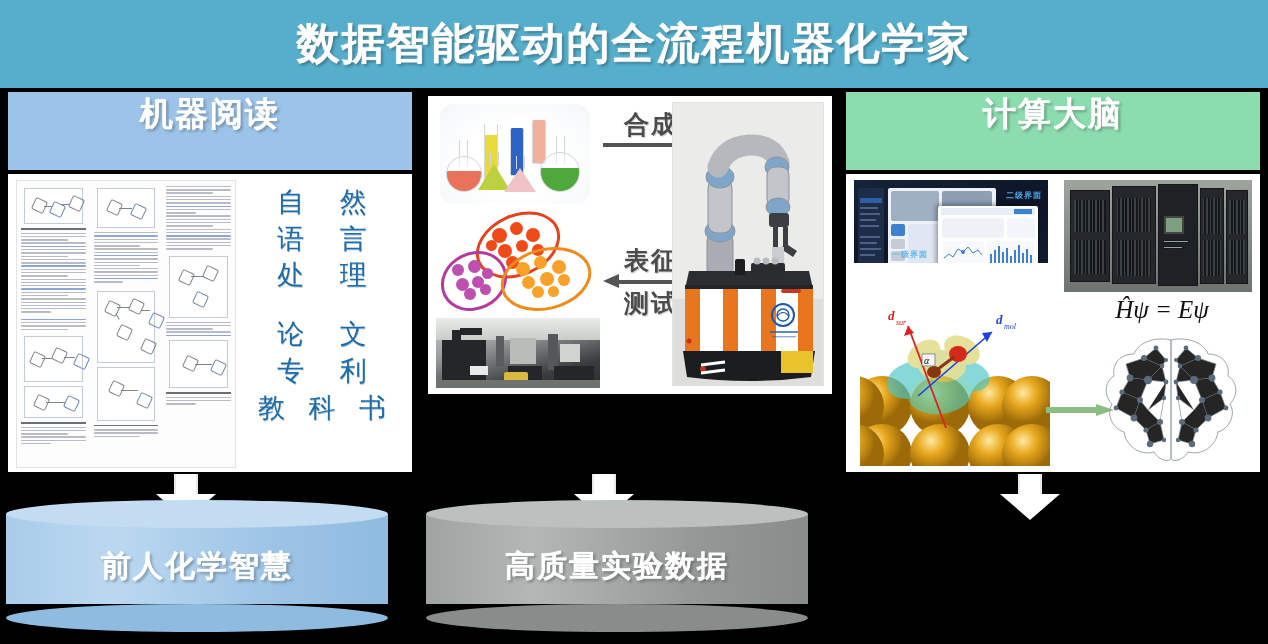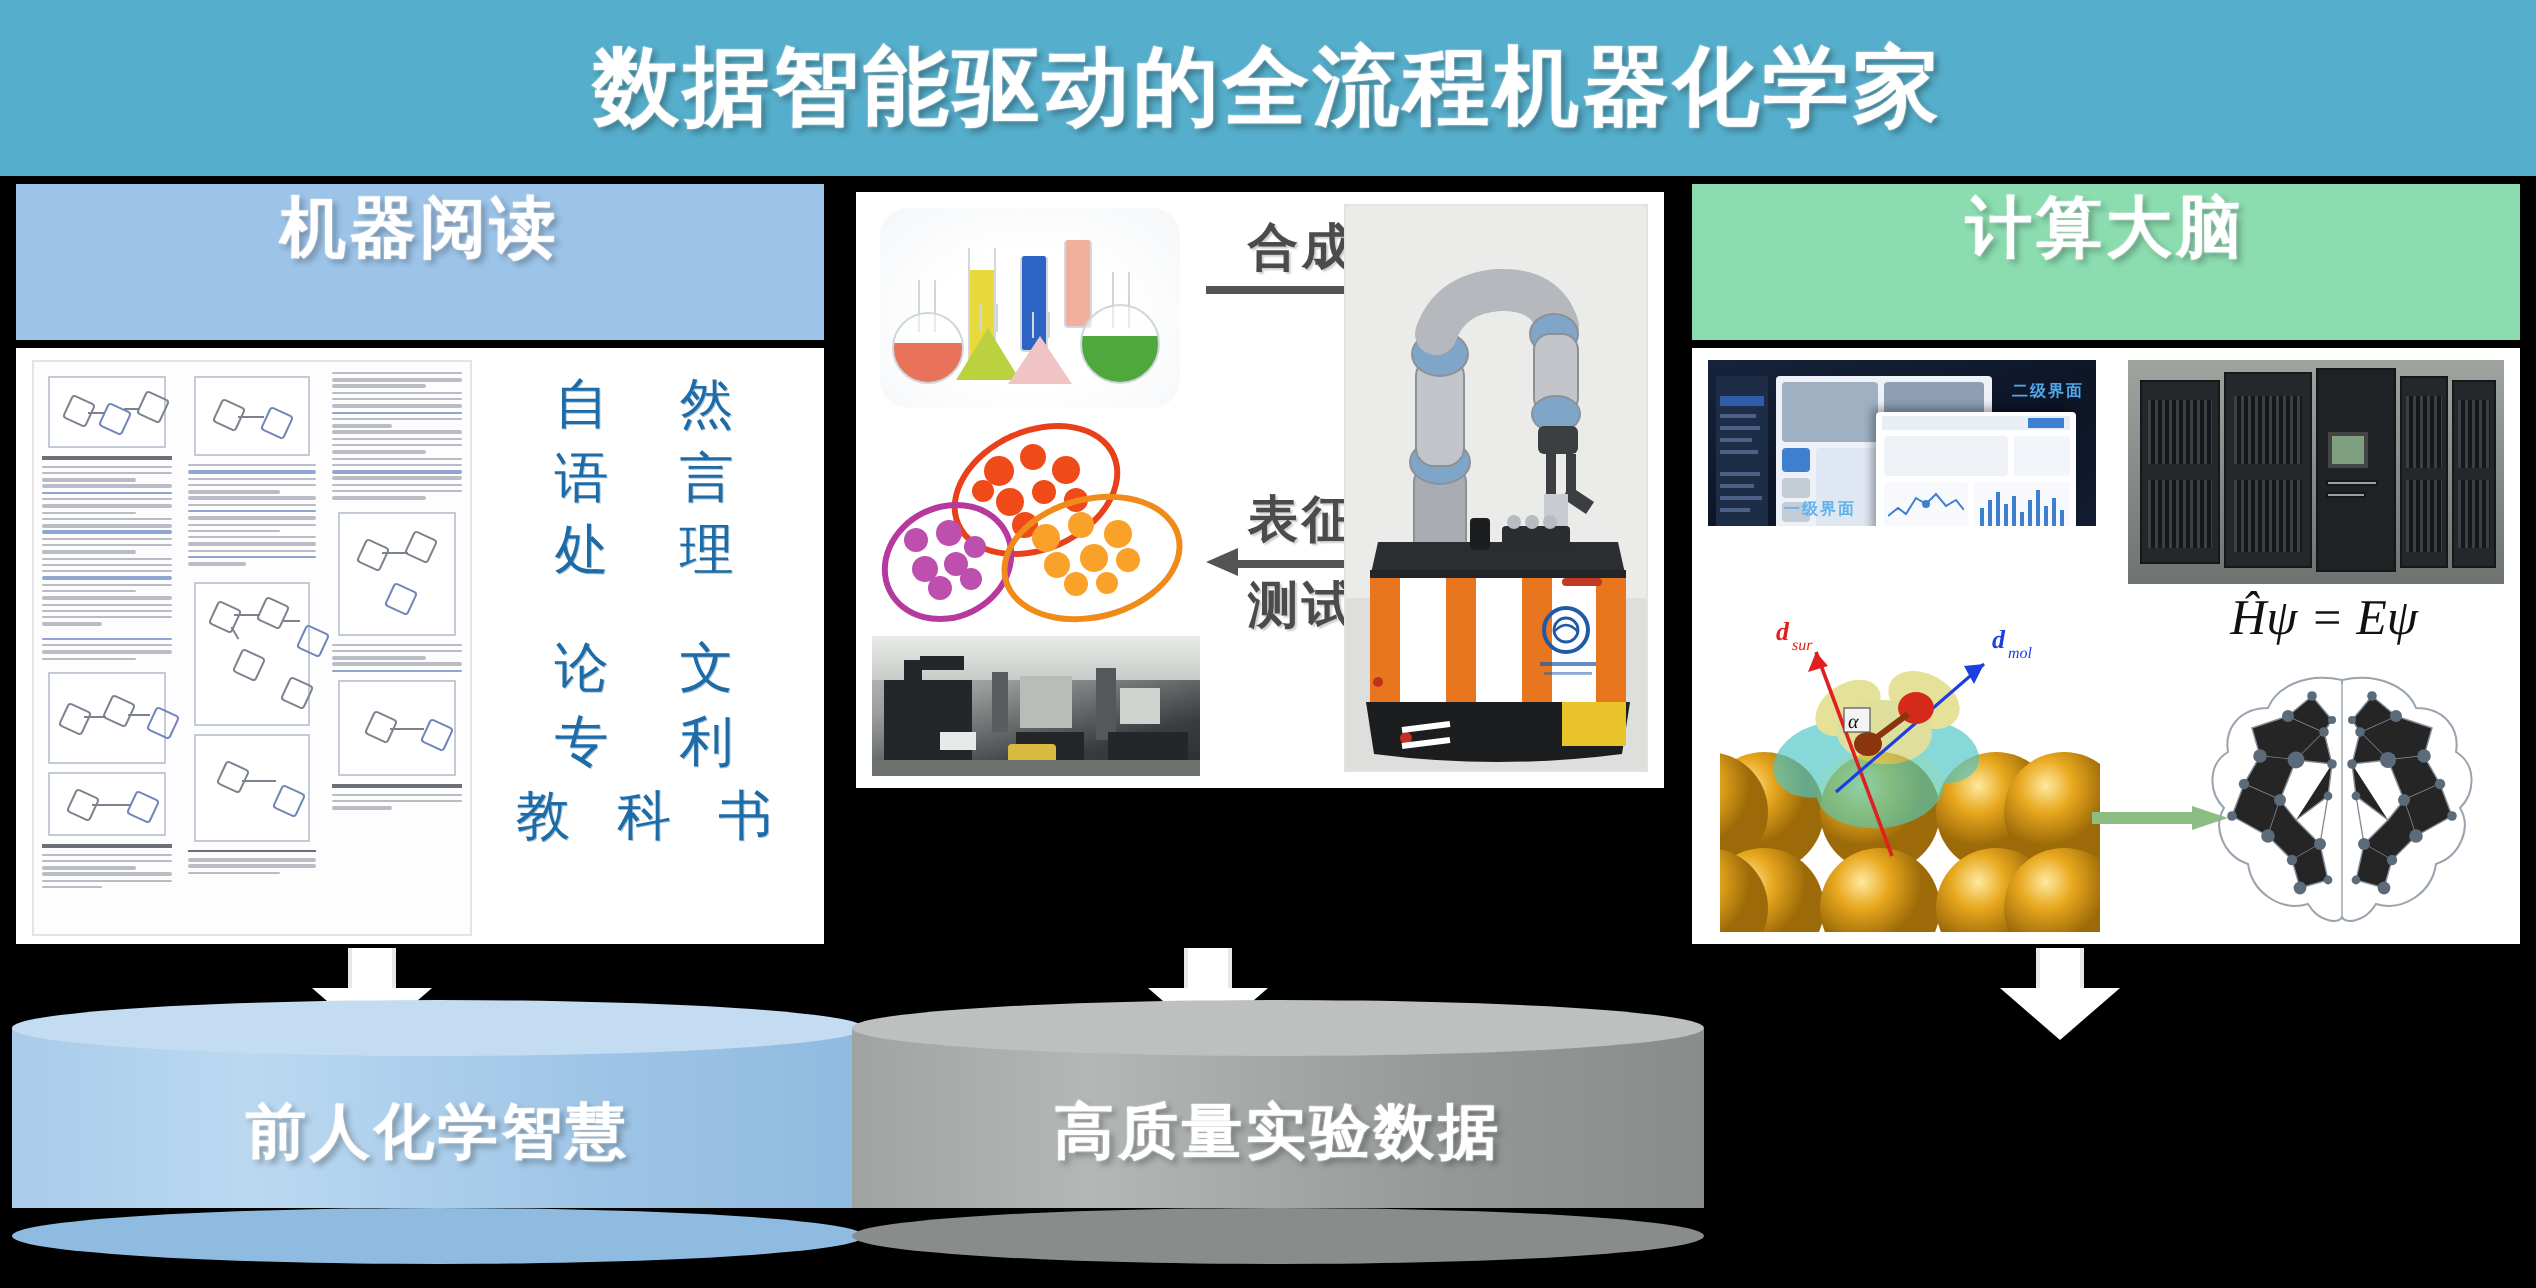--- a/index.html
+++ b/index.html
@@ -181,21 +181,21 @@
   
   .down-arrow{position:absolute;width:60px;height:46px;}
   .da-stem{position:absolute;left:18px;top:0;width:24px;height:22px;
     background:#fff;border-left:2px solid #e8e8e8;border-right:2px solid #e8e8e8;
     box-sizing:border-box;}
   .da-head{position:absolute;left:0;top:20px;width:0;height:0;
     border-left:30px solid transparent;border-right:30px solid transparent;
     border-top:26px solid #fff;}
 
   
-  .cyl{position:absolute;height:118px;padding-left:44px;}
+  .cyl{position:absolute;height:118px;}
   .cyl-body{
     position:absolute;left:0;top:14px;width:100%;height:90px;
   }
   .cyl-top{
     position:absolute;left:0;top:0;width:100%;height:28px;border-radius:50%;
   }
   .cyl-bot{
     position:absolute;left:0;bottom:-14px;width:100%;height:28px;border-radius:50%;
   }
   .cyl-label{

